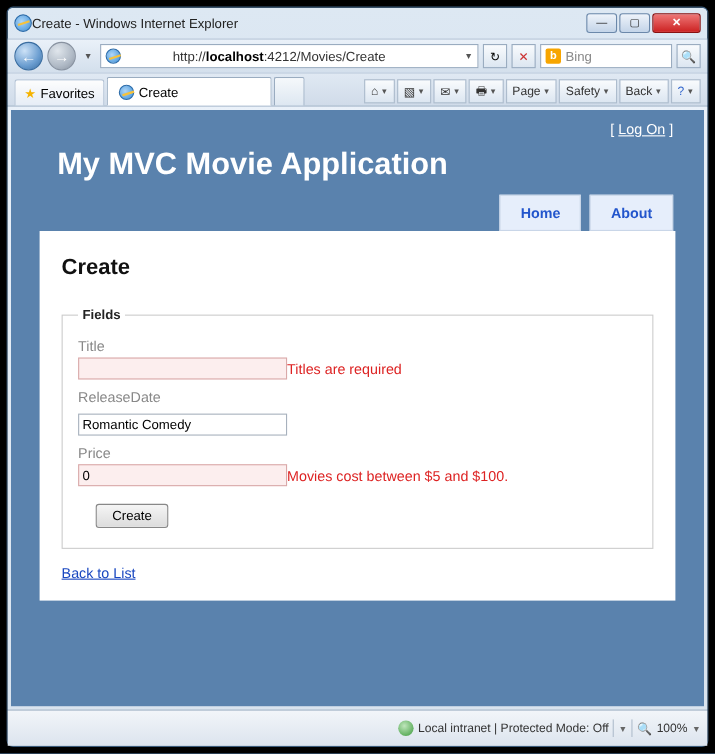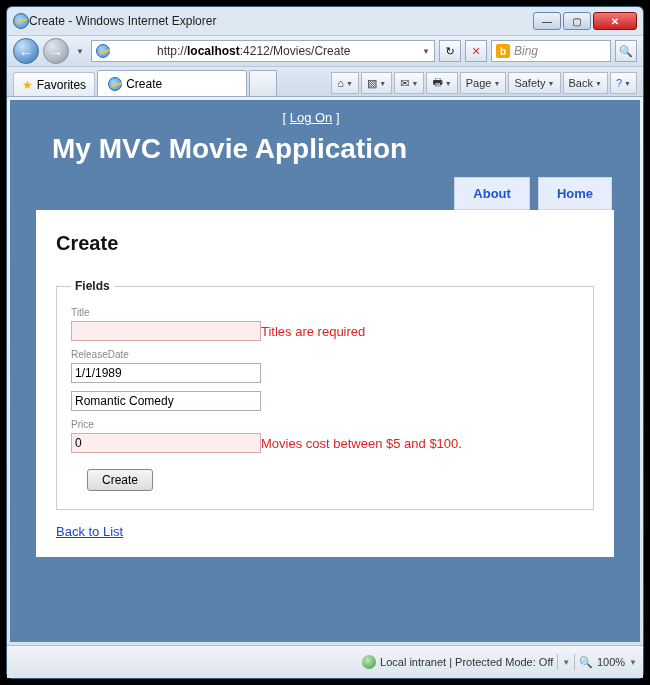--- a/index.html
+++ b/index.html
@@ -78,21 +78,21 @@
   font-size:11px; padding:0 3px;
 }
 .bing-box {
   width:120px; height:22px; background:#fff; border:1px solid #9aacc0;
   display:flex; align-items:center; gap:4px; padding:0 4px;
 }
 .bing-b {
   width:14px;height:14px;background:#f7a500;display:flex;align-items:center;
   justify-content:center;color:#fff;font-weight:bold;font-size:10px;border-radius:2px;
 }
-.bing-box span.txt { color:#888; font-style:italic; font-size:12px; }
+.bing-box span.txt { color:#888; font-size:12px; }
 .tabs-row {
   height:30px;
   display:flex; align-items:flex-end;
   padding:0 6px;
   background: linear-gradient(#e0e9f3,#d0dbe9);
   border-bottom:1px solid #9aacc0;
   gap:2px;
 }
 .fav-btn {
   height:24px; padding:0 8px; background: linear-gradient(#fdfdfd,#e6edf6);
@@ -120,21 +120,21 @@
   background: linear-gradient(#eaf1f9,#d9e3ee);
   padding:3px;
   overflow:hidden;
 }
 .viewport {
   width:100%; height:100%;
   background:#5a82ad;
   overflow:auto;
 }
 .logon-row {
-  text-align:center; padding:10px 28px 4px 0; color:#fff; font-size:13px;
+  text-align:right; padding:10px 28px 4px 0; color:#fff; font-size:13px;
 }
 .logon-row a { color:#fff; text-decoration:underline; }
 .app-title {
   color:#fff; font-size:28px; font-weight:bold;
   padding: 4px 28px 12px 42px;
 }
 .navbar {
   display:flex; justify-content:flex-end; gap:8px; padding-right:28px;
   margin-bottom:0;
 }
@@ -145,21 +145,21 @@
 .page {
   margin:0 26px 20px 26px;
   background:#fff; padding:22px 20px 18px 20px;
 }
 .page h2 { font-size:20px; margin-bottom:24px; color:#111;}
 fieldset {
   border:1px solid #ccc; padding:14px 14px 18px 14px;
 }
 legend { font-weight:bold; padding:0 4px; color:#222; }
 .form-row { margin-bottom:8px; }
-.form-label { color:#888; font-size:10px; margin-bottom:3px; }
+.form-label { color:#888; font-size:13px; margin-bottom:3px; }
 .form-input {
   width:190px; height:20px; border:1px solid #a7b1bd;
   font-size:12px; padding:1px 3px; background:#fff;
 }
 .form-input.err { background:#fceeee; border-color:#d9a9a9; }
 .err-msg { color:#d22; font-size:13px; margin-left:0; display:inline-block; }
 .inline { display:flex; align-items:center; }
 .submit-btn {
   margin-top:8px; margin-left:16px;
   padding:3px 14px;
@@ -277,41 +277,40 @@
   <div class="content-area">
     <div class="viewport">
 
       <div class="logon-row">
         <span>[ </span><a href="#">Log On</a><span> ]</span>
       </div>
 
       <div class="app-title">My MVC Movie Application</div>
 
       <div class="navbar">
+        <a class="navlink">Home</a>
         <a class="navlink">About</a>
-        <a class="navlink">Home</a>
       </div>
 
       <div class="page">
         <h2>Create</h2>
 
         <fieldset>
           <legend>Fields</legend>
 
           <div class="form-row">
             <div class="form-label">Title</div>
             <div class="inline">
               <input class="form-input err" value="" style="">
               <span class="err-msg">Titles are required</span>
             </div>
           </div>
 
           <div class="form-row">
             <div class="form-label">ReleaseDate</div>
-            <input class="form-input" value="1/1/1989" style="">
           </div>
 
           <div class="form-row">
             <input class="form-input" value="Romantic Comedy" style="">
           </div>
 
           <div class="form-row">
             <div class="form-label">Price</div>
             <div class="inline">
               <input class="form-input err" value="0" style="">

